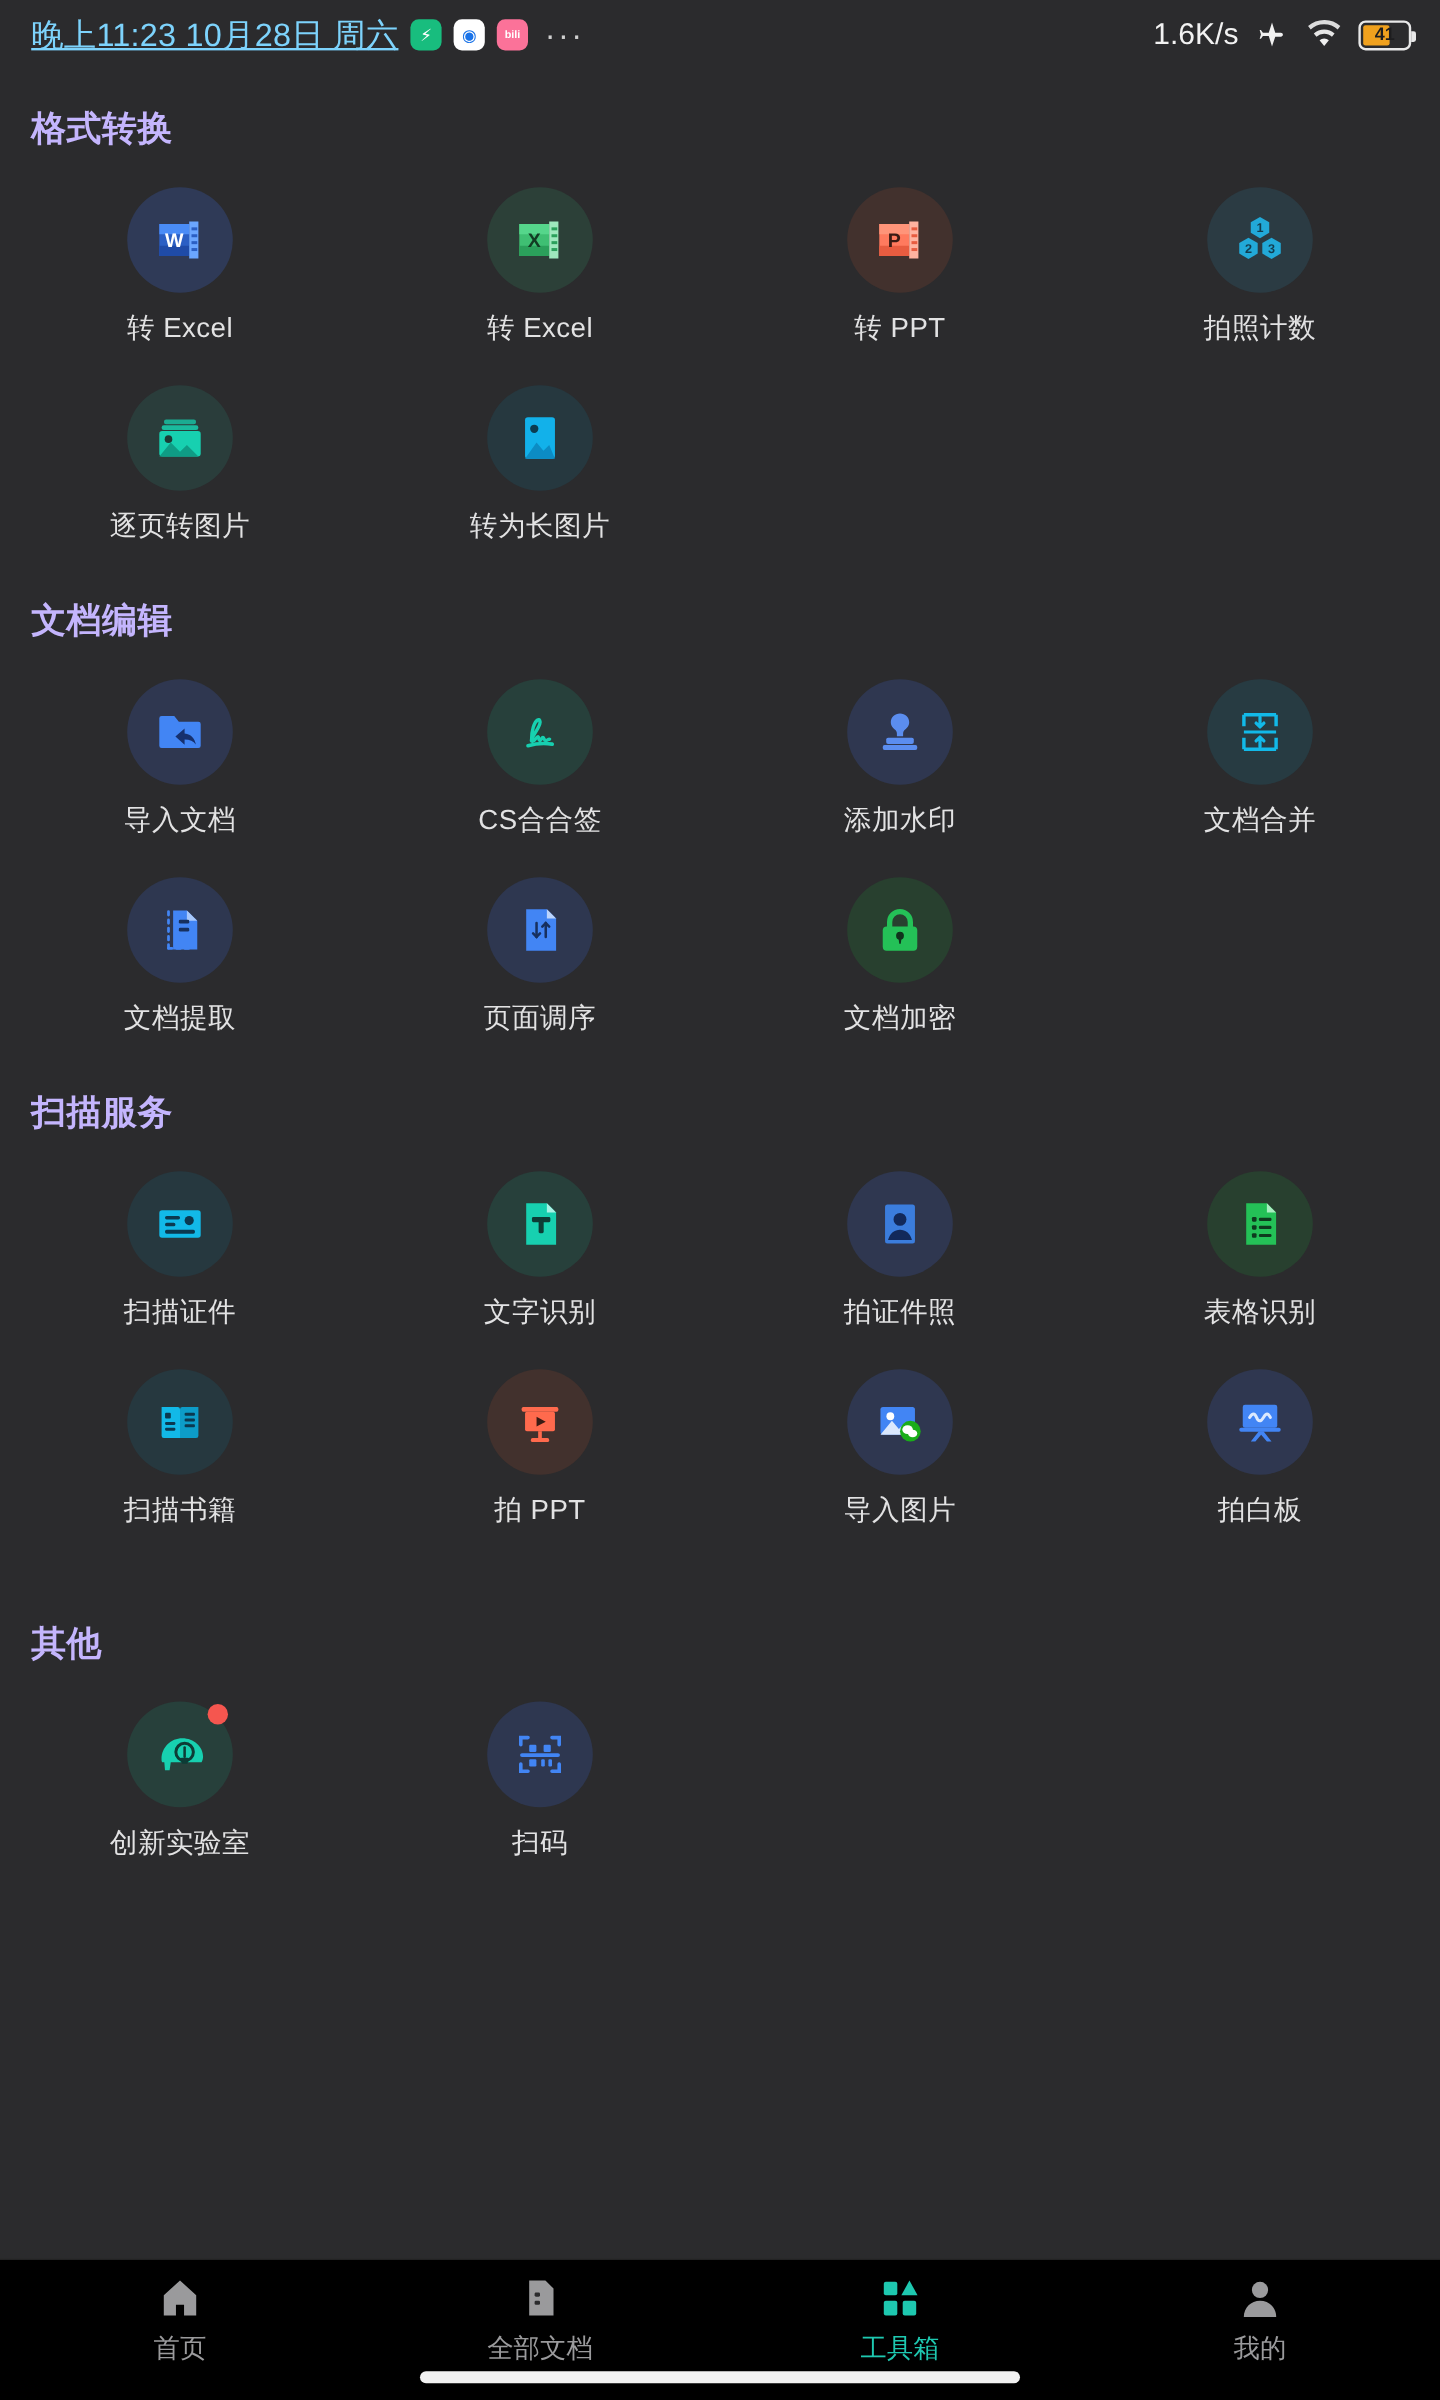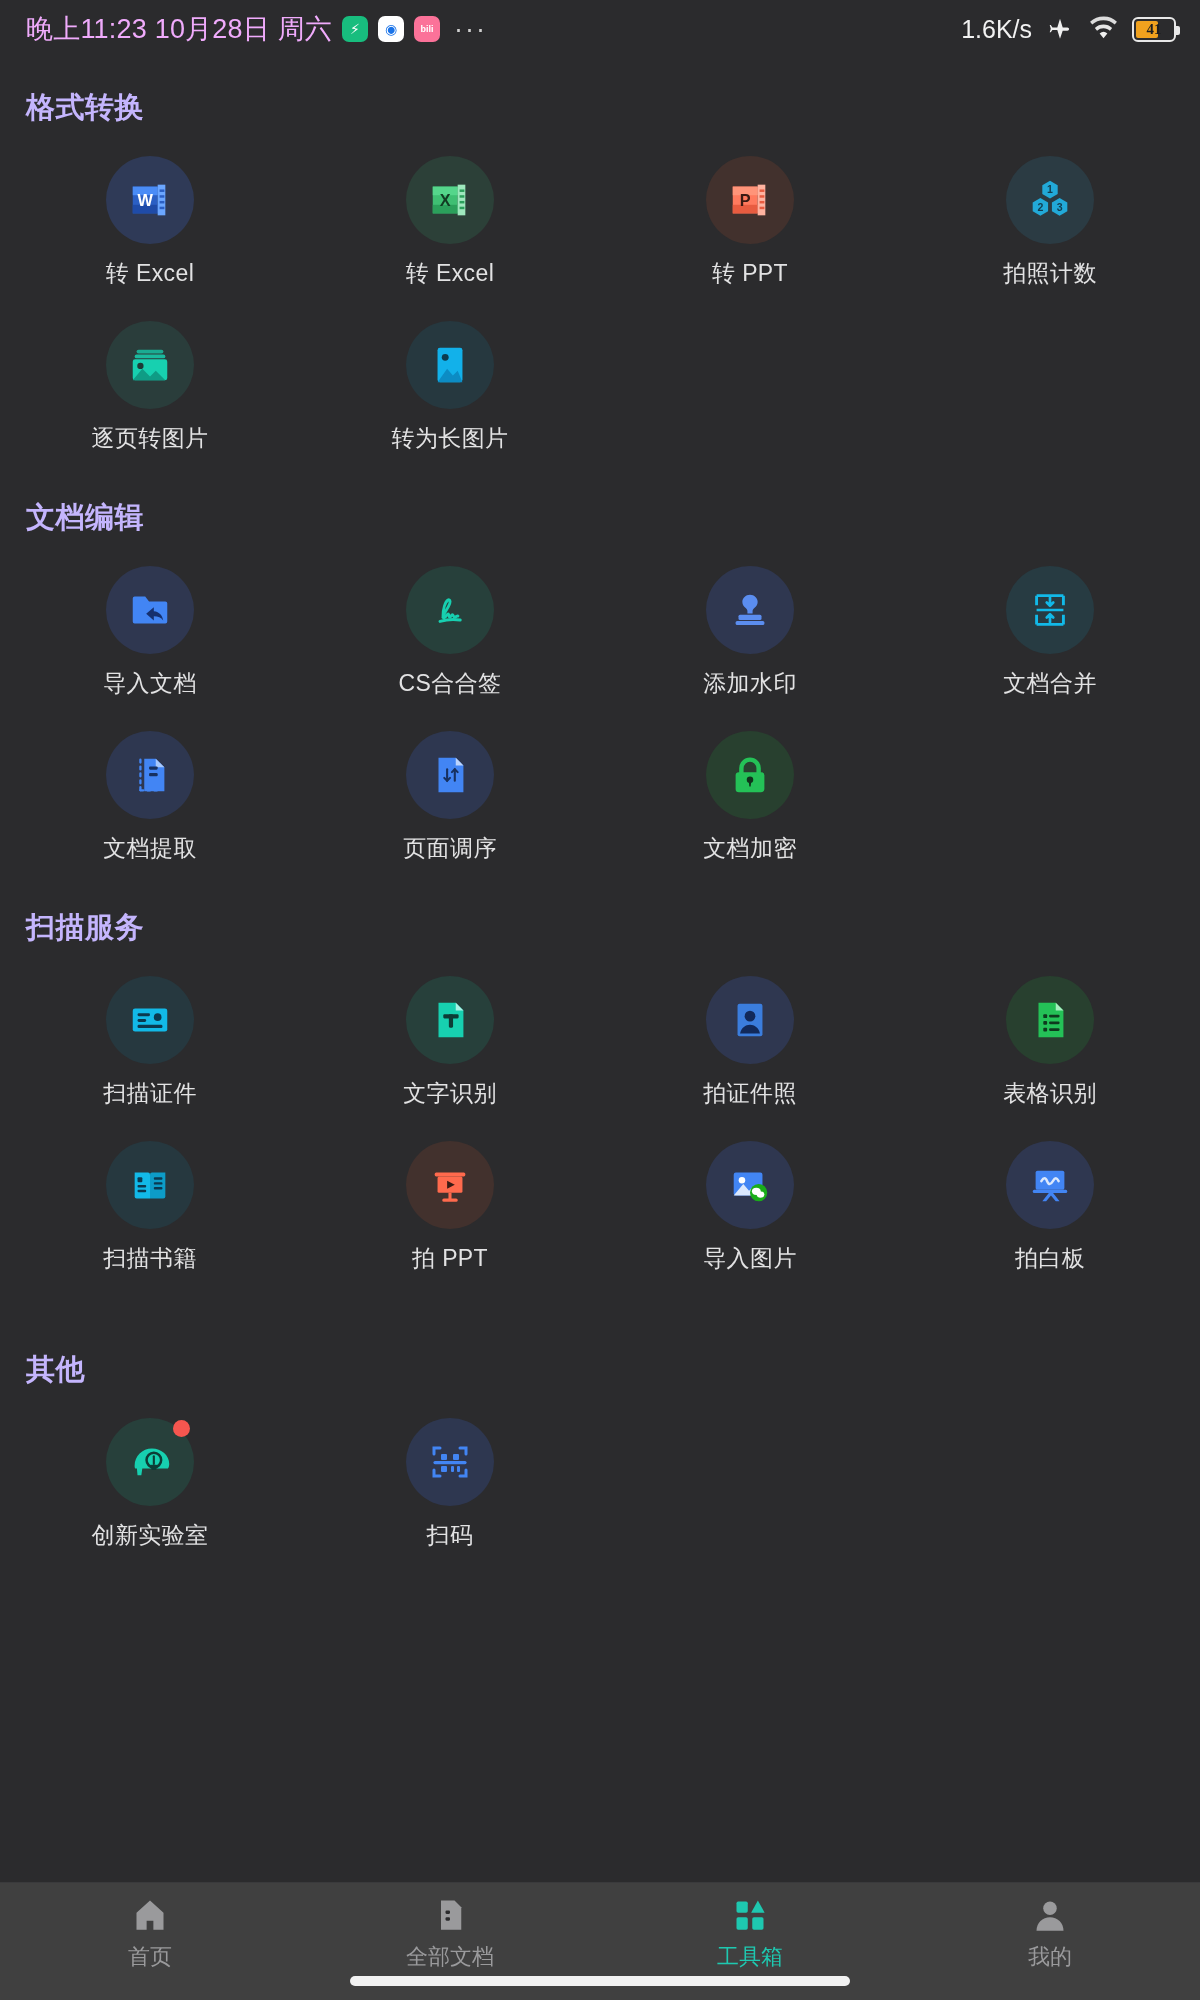--- a/index.html
+++ b/index.html
@@ -10,35 +10,35 @@
     overflow: hidden;
   }
   .phone { position: relative; width: 1200px; height: 2000px; background: #2b2b2d; }
 
   
   .statusbar {
     height: 58px; display: flex; align-items: center;
     padding: 0 24px 0 26px; color: #f2f2f2;
   }
   .sb-left { display: flex; align-items: center; gap: 10px; }
-  .sb-clock { font-size: 27px; letter-spacing: .2px; color: #f0abfc; }
+  .sb-clock { font-size: 27px; letter-spacing: .2px; color: #7dd3fc; text-decoration: underline; }
   .sb-appicon { width: 26px; height: 26px; border-radius: 7px; display:inline-block; position: relative;}
   .sb-appicon.green { background: #18bd7e; }
   .sb-appicon.blue  { background: #ffffff; }
   .sb-appicon.pink  { background: #fb7299; }
   .sb-appicon .gl { position:absolute; inset:0; display:flex; align-items:center; justify-content:center;
                     font-size: 14px; color:#fff; font-weight:700;}
   .sb-appicon.blue .gl { color:#1a73e8; }
   .sb-dots { font-size: 27px; color: #d0d0d0; letter-spacing:2px; margin-left:4px; }
   .sb-right { margin-left: auto; display: flex; align-items: center; gap: 13px; }
   .sb-net { font-size: 25px; color: #f2f2f2; }
   .sb-ico { display:flex; align-items:center; }
   .battery {
     width: 44px; height: 25px; border: 2.5px solid #e8e8e8; border-radius: 6px;
-    position: relative; display: flex; align-items: center; padding: 2px; font-family: Liberation Serif, serif;
+    position: relative; display: flex; align-items: center; padding: 2px;
   }
   .battery::after {
     content:""; position:absolute; right:-6px; top:7px; width:4px; height:9px;
     background:#e8e8e8; border-radius: 0 2px 2px 0;
   }
   .battery .fill { height: 100%; width: 62%; background:#f0a11e; border-radius:2px; }
   .battery .pct {
     position:absolute; left:0; right:0; text-align:center; font-size:15px;
     color:#1d1d1f; font-weight:700; line-height:20px;
   }
@@ -67,21 +67,21 @@
   .dot-badge {
     position:absolute; top: 2px; right: 4px; width: 17px; height: 17px;
     border-radius: 50%; background: #f5564f;
   }
   svg { display:block; }
 
   
   .bottomnav {
     position: absolute; left:0; right:0; bottom: 0;
     height: 118px; border-top: 1px solid #3a3a3c;
-    background: #404040; display: flex; align-items: flex-start;
+    background: #000000; display: flex; align-items: flex-start;
     padding-top: 14px;
   }
   .nav-item { flex:1; display:flex; flex-direction:column; align-items:center; gap:9px; }
   .nav-label { font-size: 22px; color: #9a9a9c; }
   .nav-item.active .nav-label { color: #1ec8b0; }
   .home-indicator {
     position:absolute; bottom: 14px; left: 50%; transform: translateX(-50%);
     width: 500px; height: 10px; border-radius: 6px; background: #f2f2f2;
   }
 </style>

